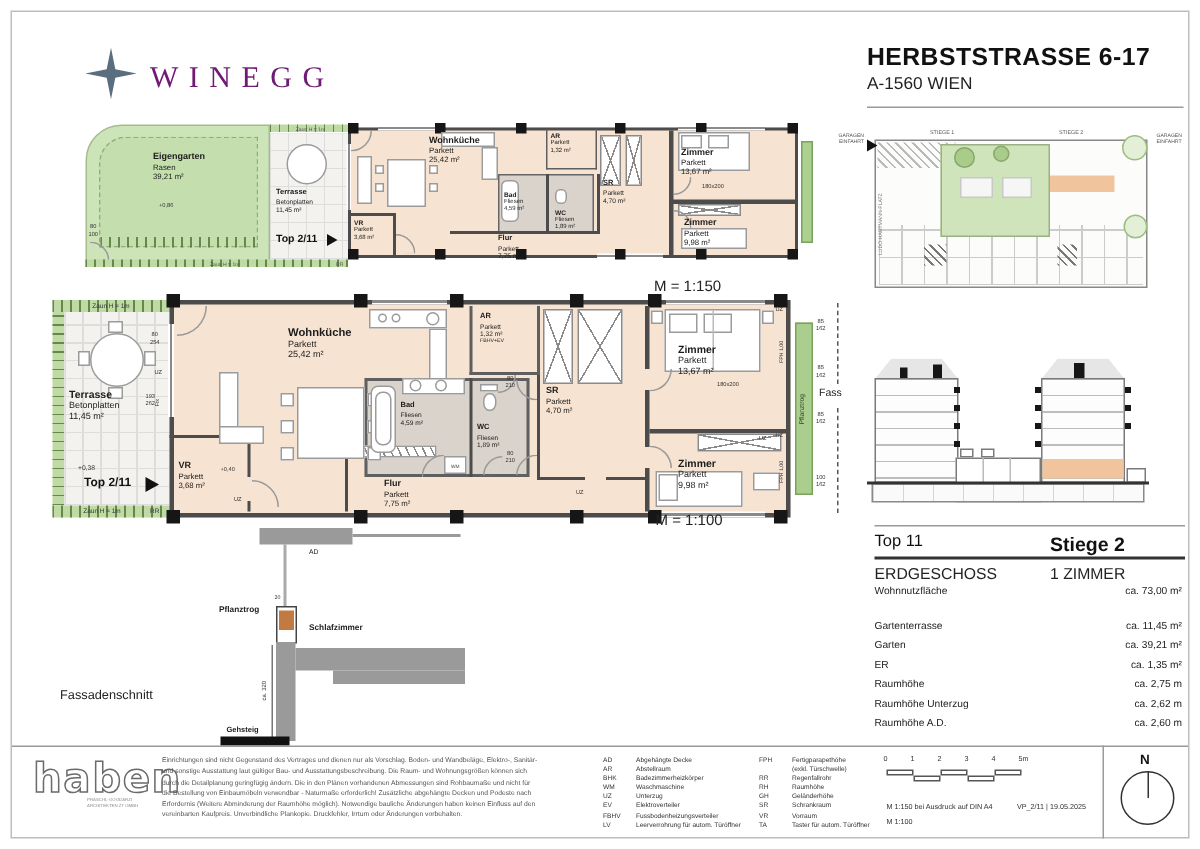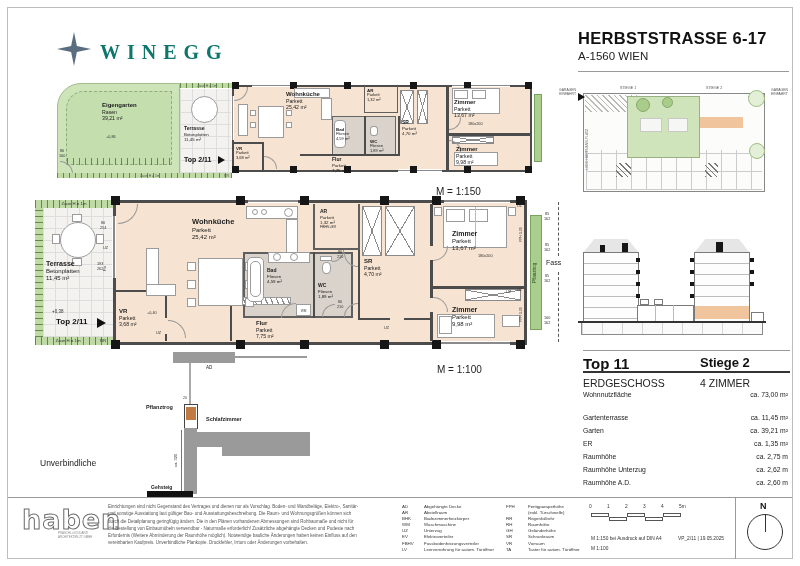--- a/index.html
+++ b/index.html
@@ -37,21 +37,21 @@
   .rl45 b{font-size:4.4px}.rl45 span{font-size:4px}
   .dim{font-size:3.8px;color:#333;line-height:1.2;text-align:center}
   .dim5{font-size:4.5px;color:#333;line-height:1.2}
   .vt{writing-mode:vertical-rl;transform:rotate(180deg);text-align:center}
   .tri-r{width:0;height:0;border-left:9px solid #111;border-top:5px solid transparent;border-bottom:5px solid transparent}
   .tri-r-s{width:0;height:0;border-left:7px solid #111;border-top:4px solid transparent;border-bottom:4px solid transparent}
   .tri-l{width:0;height:0;border-right:7px solid #111;border-top:4px solid transparent;border-bottom:4px solid transparent}
   .roof{background:#e6e6e6;border-bottom:1px solid #8a8a8a;clip-path:polygon(0 100%,20% 0,80% 0,100% 100%)}
   .flines{border:1px solid #7a7a7a;background-color:#fdfdfd;background-image:repeating-linear-gradient(180deg,transparent 0 10px,#bdbdbd 10px 11px)}
   .slab{background:#9a9a9a}
-  .brand{color:#0f766e;font-family:"Liberation Serif",serif;font-weight:700;font-size:20px;letter-spacing:7px}
+  .brand{color:#701a75;font-family:"Liberation Serif",serif;font-weight:400;font-size:20px;letter-spacing:7px}
   .h1{font-size:16.5px;font-weight:bold;color:#111;letter-spacing:.3px}
   .h2{font-size:11.5px;color:#222}
   .scalelab{font-size:10px;color:#222}
   .inforow{display:flex;justify-content:space-between;font-size:6.8px;color:#222}
   .lg{display:flex;font-size:4.4px;color:#333;line-height:6.1px}
   .lg b{width:22px;font-weight:normal;flex:none}
   .disc{font-size:4.5px;line-height:7.3px;color:#555}
   .ftnote{font-size:4.8px;color:#333}
   .pgood{font-size:27px;font-weight:bold;color:#fff;-webkit-text-stroke:1px #6b6b6b;letter-spacing:1px;line-height:1;font-family:"DejaVu Sans",sans-serif}
   .pgsub{font-size:2.9px;color:#8a8a8a;line-height:1.3}
@@ -385,41 +385,41 @@
       <div class="a dim vt" style="left:519px;top:222px;height:26px;font-size:3.5px">FPH 1,00</div>
       <div class="a dim vt" style="left:519px;top:302px;height:26px;font-size:3.5px">FPH 1,00</div>
       <div class="a dim" style="left:517px;top:204px">UZ</div>
       <div class="a dim" style="left:517px;top:288px">UZ</div>
     </div>
     <div class="a" style="left:530px;top:215px;width:12px;height:115px;background:#a9ce8d;border:1px solid #7ba25c"></div>
     <div class="a vt" style="left:532px;top:240px;height:66px;font-size:4.5px;color:#2f4a28">Pflanztrog</div>
     <div class="a" style="left:558px;top:202px;width:1px;height:54px;border-left:1px dashed #555"></div>
     <div class="a" style="left:558px;top:272px;width:1px;height:70px;border-left:1px dashed #555"></div>
     <div class="a" style="left:546px;top:259px;font-size:7px;color:#222">Fass</div>
-    <div class="a scalelab" style="left:437px;top:364px">M = 1:100</div>
+    <div class="a scalelab" style="left:437px;top:342px">M = 1:100</div>
   </div>
 
   <div>
     <div class="a slab" style="left:173px;top:352px;width:62px;height:11px"></div>
     <div class="a slab" style="left:235px;top:356px;width:72px;height:2px"></div>
     <div class="a" style="left:206px;top:365px;font-size:4.5px;color:#222">AD</div>
     <div class="a" style="left:189px;top:363px;width:2px;height:42px;background:#aaa"></div>
     <div class="a" style="left:184px;top:404px;width:14px;height:25px;border:1px solid #444;background:#fff"></div>
     <div class="a" style="left:186px;top:407px;width:10px;height:13px;background:#c17a42"></div>
     <div class="a" style="left:183px;top:396px;font-size:3.5px;color:#333">20</div>
     <div class="a" style="left:146px;top:404px;font-size:5.5px;font-weight:bold;color:#222">Pflanztrog</div>
     <div class="a slab" style="left:184px;top:428px;width:13px;height:66px"></div>
     <div class="a" style="left:206px;top:416px;font-size:5.5px;font-weight:bold;color:#222">Schlafzimmer</div>
     <div class="a slab" style="left:197px;top:432px;width:113px;height:15px"></div>
     <div class="a slab" style="left:222px;top:447px;width:88px;height:9px"></div>
     <div class="a" style="left:181px;top:430px;width:1px;height:62px;background:#777"></div>
     <div class="a vt" style="left:173px;top:444px;height:32px;font-size:4px;color:#333">ca. 320</div>
     <div class="a" style="left:151px;top:484px;font-size:5px;font-weight:bold;color:#222">Gehsteig</div>
     <div class="a" style="left:147px;top:491px;width:46px;height:6px;background:#111"></div>
-    <div class="a" style="left:40px;top:458px;font-size:8.5px;color:#222">Unverbindliche</div>
+    <div class="a" style="left:40px;top:458px;font-size:8.5px;color:#222">Fassadenschnitt</div>
   </div>
 
   <div>
     <div class="a" style="left:583px;top:93px;width:182px;height:99px;border:1px solid #888;background:#fcfcfb"></div>
     <div class="a hatchd" style="left:585px;top:95px;width:52px;height:17px;opacity:.5"></div>
     <div class="a" style="left:586px;top:150px;width:176px;height:40px;background-image:repeating-linear-gradient(90deg,#ccc 0 1px,transparent 1px 15px),repeating-linear-gradient(0deg,#ccc 0 1px,transparent 1px 18px)"></div>
     <div class="a" style="left:627px;top:96px;width:73px;height:62px;background:#cfe4ba;border:1px solid #9ab183"></div>
     <div class="a circle" style="left:636px;top:98px;width:14px;height:14px;background:#a9cc8a;border:1px solid #86a86b"></div>
     <div class="a circle" style="left:662px;top:97px;width:11px;height:11px;background:#a9cc8a;border:1px solid #86a86b"></div>
     <div class="a" style="left:640px;top:118px;width:22px;height:14px;background:#f6f6f4;border:1px solid #c8c8c8"></div>
@@ -469,25 +469,25 @@
     <div class="a" style="left:673px;top:305px;width:1px;height:30px;background:#bbb"></div>
     <div class="a" style="left:640px;top:299px;width:9px;height:6px;border:1px solid #7a7a7a;background:#fff"></div>
     <div class="a" style="left:654px;top:299px;width:9px;height:6px;border:1px solid #7a7a7a;background:#fff"></div>
     <div class="a" style="left:581px;top:322px;width:182px;height:13px;border:1px solid #8a8a8a;background:#fafafa;background-image:repeating-linear-gradient(90deg,#d5d5d5 0 1px,transparent 1px 20px)"></div>
     <div class="a" style="left:751px;top:312px;width:13px;height:10px;border:1px solid #7a7a7a;background:#fff"></div>
     <div class="a" style="left:578px;top:321px;width:188px;height:2px;background:#333"></div>
   </div>
 
   <div>
     <div class="a hline" style="left:583px;top:350px;width:207px;height:1px"></div>
-    <div class="a" style="left:583px;top:355px;font-size:15px;font-weight:bold;color:#111">Top 11</div>
+    <div class="a" style="left:583px;top:355px;font-size:11px;font-weight:normal;color:#111">Top 11</div>
     <div class="a" style="left:700px;top:355px;font-size:13px;font-weight:bold;color:#111">Stiege 2</div>
     <div class="a" style="left:583px;top:371px;width:207px;height:2px;background:#333"></div>
     <div class="a" style="left:583px;top:377px;font-size:10.5px;color:#222">ERDGESCHOSS</div>
-    <div class="a" style="left:700px;top:377px;font-size:10.5px;color:#222">4 ZIMMER</div>
+    <div class="a" style="left:700px;top:377px;font-size:10.5px;color:#222">1 ZIMMER</div>
     <div class="a inforow" style="left:583px;top:391px;width:205px">
       <span>Wohnnutzfläche</span>
         <span>ca. 73,00 m²</span>
     </div>
     <div class="a inforow" style="left:583px;top:414px;width:205px">
       <span>Gartenterrasse</span>
         <span>ca. 11,45 m²</span>
     </div>
     <div class="a inforow" style="left:583px;top:427px;width:205px">
       <span>Garten</span>

